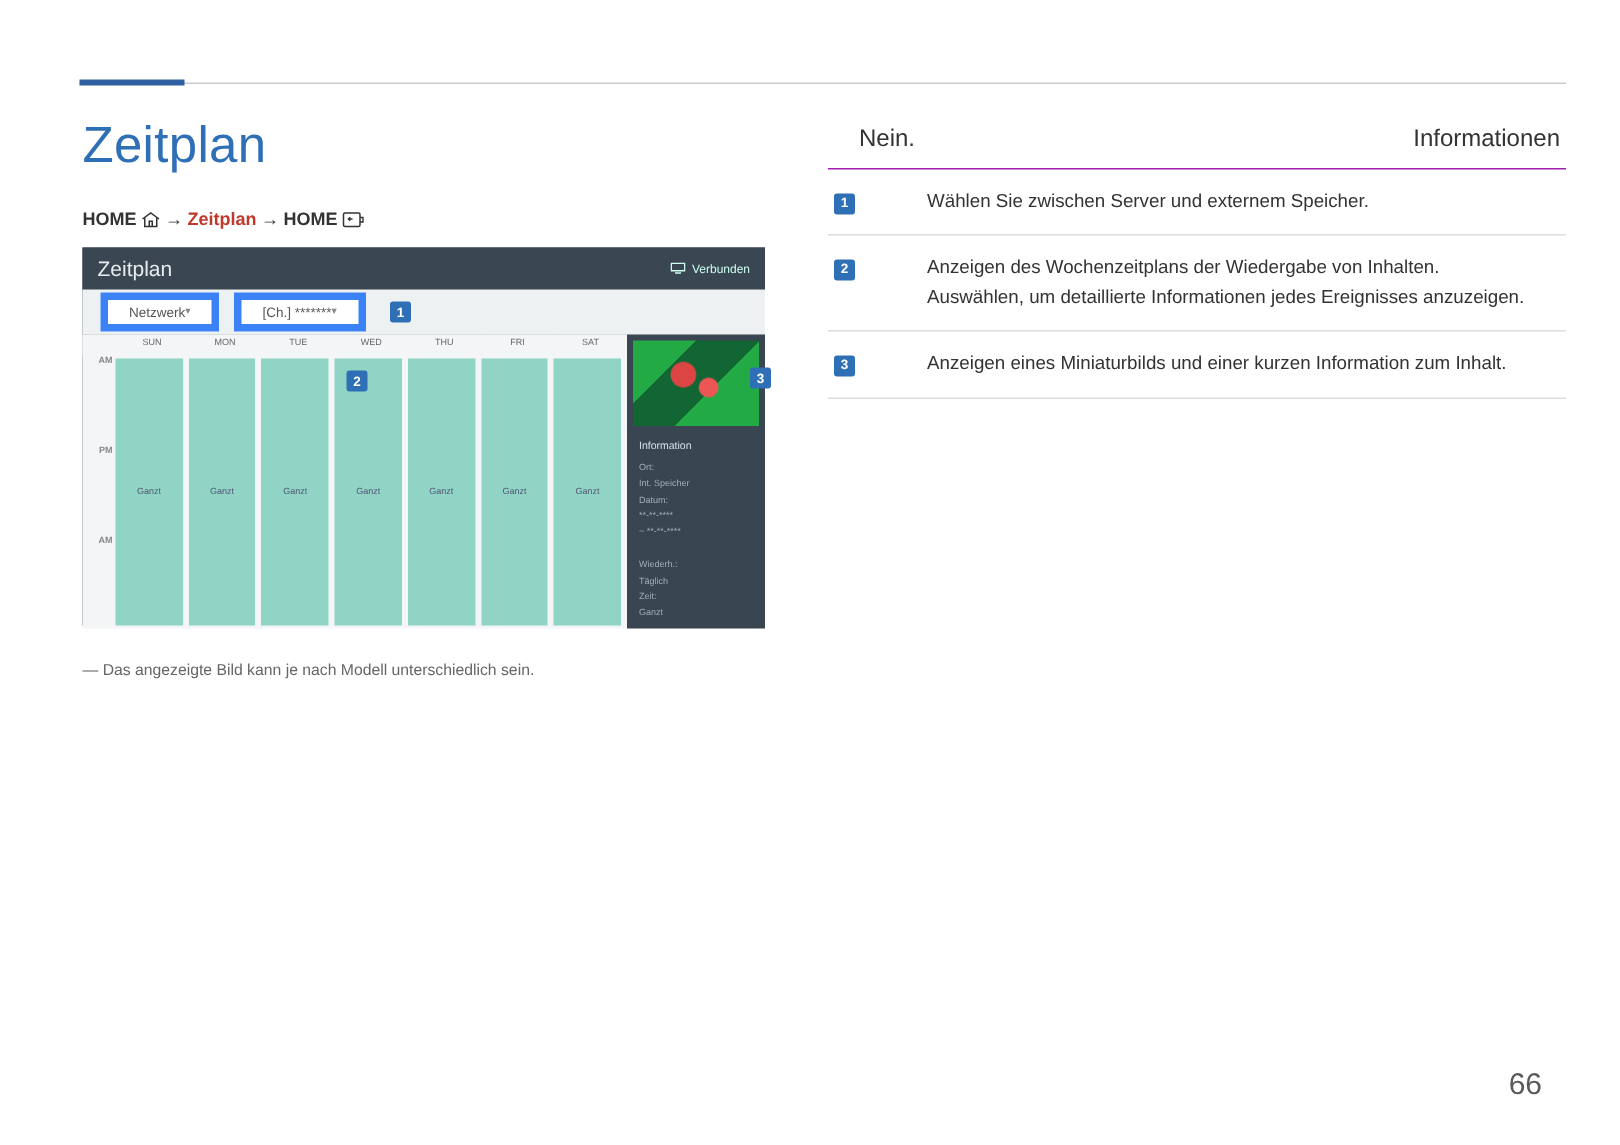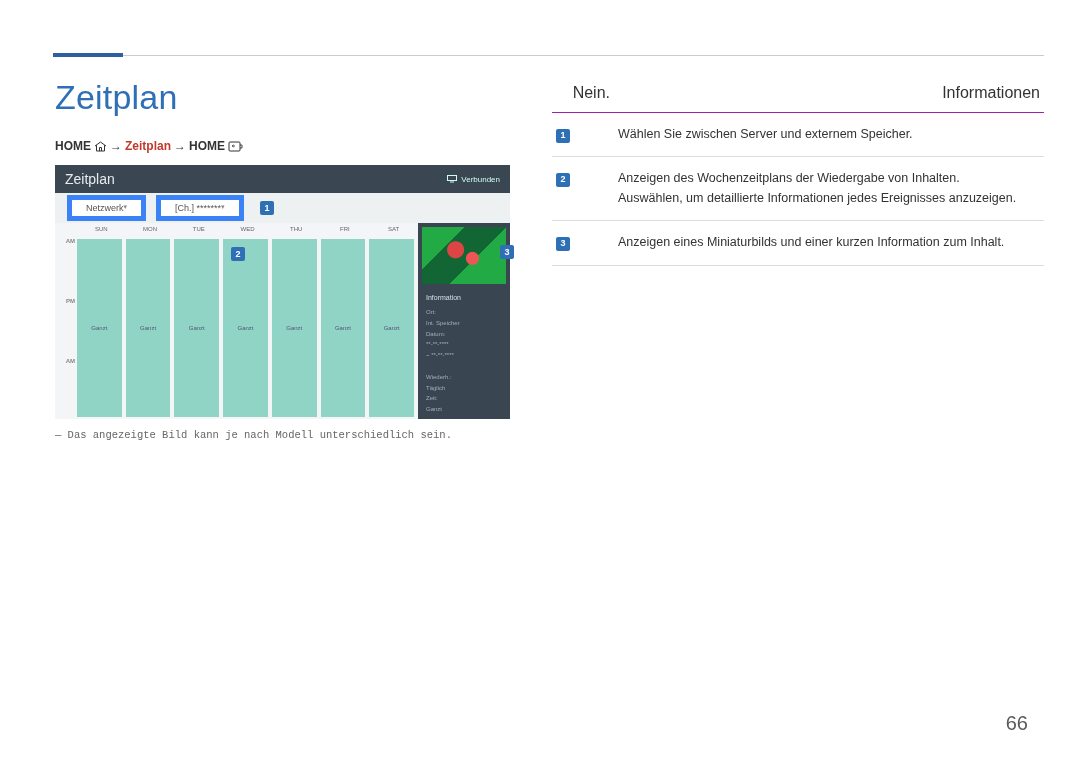--- a/index.html
+++ b/index.html
@@ -36,21 +36,21 @@
   .hours .lbl { height: 33%; display: flex; align-items: flex-start; justify-content: flex-end; padding-top: 1px; font-size: 6px; font-weight: 700; }
   .cols { flex: 1; display: flex; gap: 4px; padding: 2px 4px 2px 0; }
   .col { flex: 1; background: #8fd4c5; position: relative; }
   .col .mid { position: absolute; top: 50%; left: 0; right: 0; transform: translateY(-50%); text-align: center; font-size: 6px; color: #557; }
   .mock-side { width: 92px; background: #394550; display: flex; flex-direction: column; }
   .thumb { height: 70px; background: radial-gradient(circle at 40% 40%, #d44 0 8px, transparent 9px), radial-gradient(circle at 60% 55%, #e55 0 6px, transparent 7px), linear-gradient(135deg, #2a4 0 30%, #163 30% 60%, #2a4 60%); margin: 4px; }
   .info { padding: 4px 8px; font-size: 6px; color: #9fb0ba; line-height: 1.8; flex: 1; }
   .info .sec { color: #cfe2ea; font-size: 7px; margin-bottom: 2px; }
   .callout { position: absolute; width: 14px; height: 14px; background: #2f6fb5; color: #fff; font-size: 9px; display: flex; align-items: center; justify-content: center; border-radius: 2px; font-weight: 700; }
 
-  .footnote { font-size: 10.5px; color: #666; margin-top: 12px; font-family: Liberation Mono, monospace; }
+  .footnote { font-size: 10.5px; color: #666; margin-top: 24px; }
   .footnote::before { content: "― "; }
 
   .intro { font-size: 12.5px; line-height: 1.5; margin-bottom: 24px; }
   table.desc { width: 100%; border-collapse: collapse; font-size: 12.5px; }
   table.desc th { text-align: right; font-weight: 400; font-size: 16px; color: #333; padding: 6px 4px 10px; border-bottom: 1px solid #a21caf; }
   table.desc td { padding: 12px 4px; border-bottom: 1px solid #ddd; vertical-align: top; line-height: 1.55; }
   table.desc td.num { width: 62px; }
   .badge { display: inline-flex; width: 14px; height: 14px; background: #2f6fb5; color: #fff; font-size: 9px; align-items: center; justify-content: center; border-radius: 2px; font-weight: 700; }
 
   .pagenum { position: absolute; right: 52px; bottom: 28px; font-size: 20px; color: #5a5a5a; }

